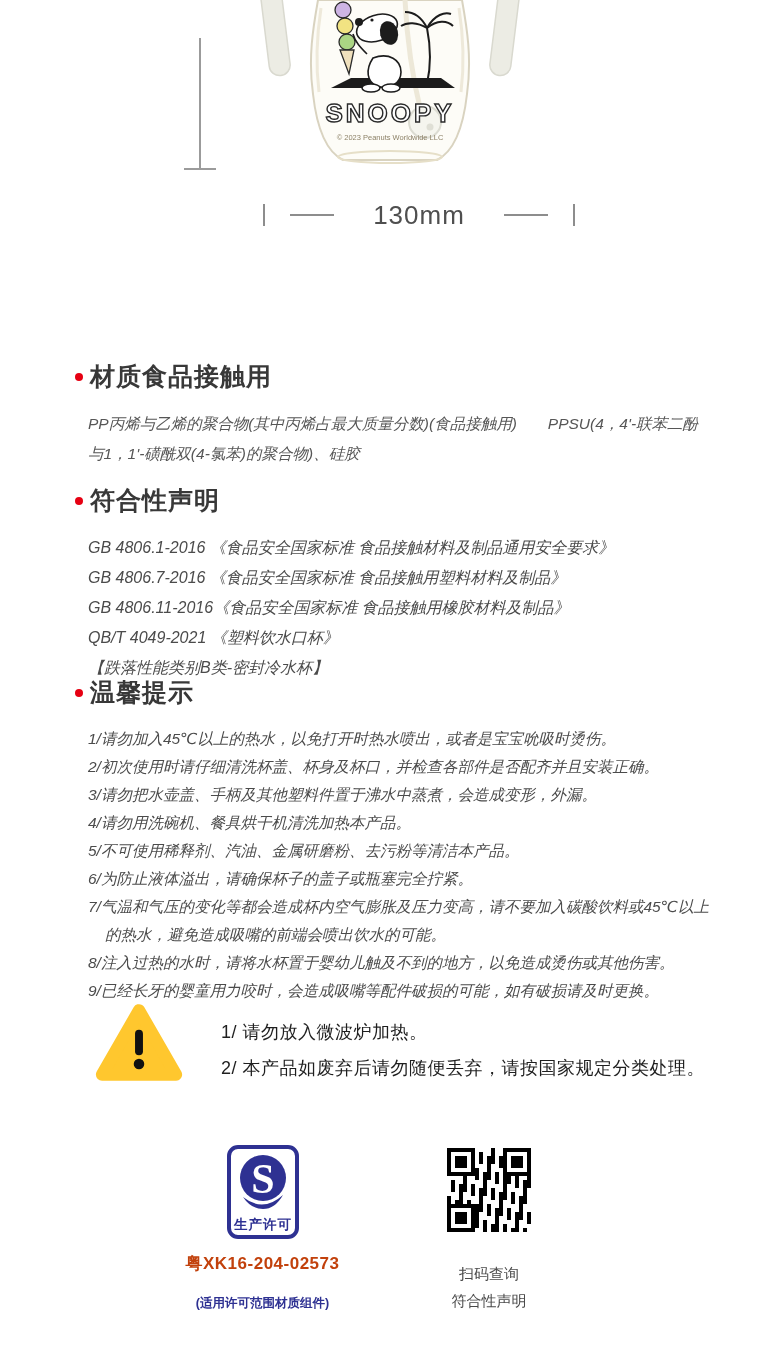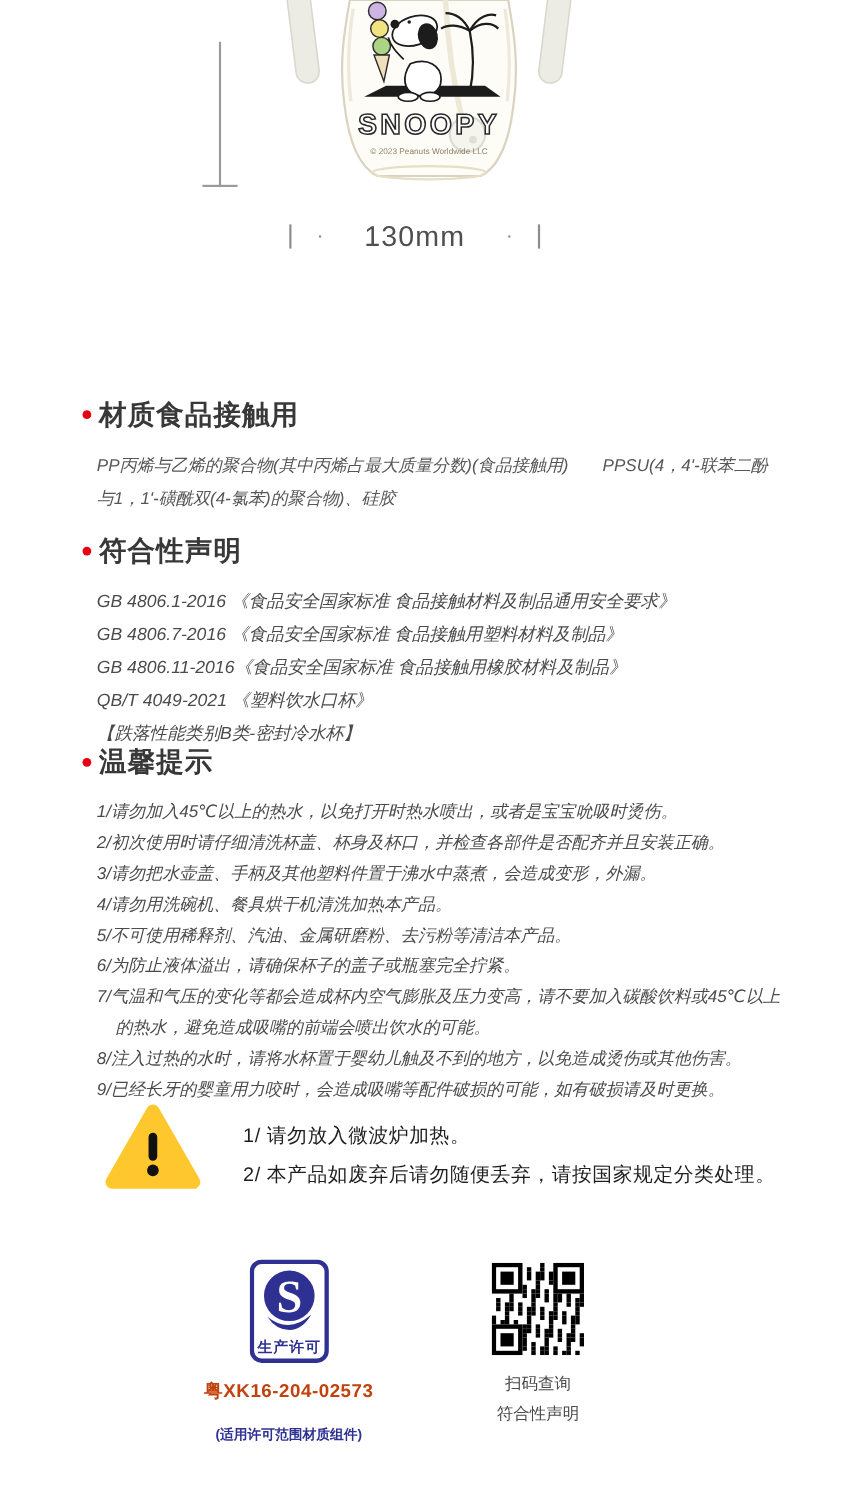--- a/index.html
+++ b/index.html
@@ -7,21 +7,21 @@
     position:relative;width:770px;height:1353px;margin:0 auto;
     background:#ffffff;overflow:hidden;
     font-family:"Liberation Sans","DejaVu Sans",sans-serif;
     color:#4b4b4b;
   }
   
   .photo-wrap{position:absolute;left:255px;top:0;width:270px;height:176px;}
   .vline{position:absolute;left:199px;top:38px;width:2px;height:132px;background:#9b9b9b;}
   .vline-tick{position:absolute;left:184px;top:168px;width:32px;height:2px;background:#9b9b9b;}
   .dim-row{
-    position:absolute;left:263px;top:201px;width:228px;height:28px;
+    position:absolute;left:263px;top:201px;width:312px;height:28px;
     display:flex;align-items:center;gap:25px;
   }
   .dim-tick{width:2px;height:22px;background:#8d8d8d;flex:0 0 auto;}
   .dim-line{height:2px;background:#8d8d8d;flex:1 1 auto;}
   .dim-label{flex:0 0 auto;margin:0 14px;font-size:26px;color:#4f4f4f;letter-spacing:1px;}
   .note{
     position:absolute;left:0;top:264px;width:740px;text-align:center;
     font-size:17.5px;color:#8b8b8b;letter-spacing:0.5px;
   }
   
@@ -43,21 +43,21 @@
   .warning{position:absolute;left:95px;top:1002px;display:flex;}
   .warning-tri{width:88px;height:80px;flex:0 0 auto;}
   .warning-texts{margin-left:38px;padding-top:12px;}
   .warning-line{font-size:18px;line-height:36px;color:#1f1f1f;letter-spacing:0.5px;}
   
   .qs-block{position:absolute;left:175px;top:1145px;width:175px;text-align:center;}
   .qs-license{margin-top:9px;font-size:17px;font-weight:bold;color:#c2410c;letter-spacing:0.5px;}
   .qs-scope{margin-top:20px;font-size:12.5px;font-weight:bold;color:#2e3192;}
   .qr-block{position:absolute;left:419px;top:1148px;width:140px;text-align:center;}
   .qr-caption{margin-top:3px;font-size:15px;line-height:24px;color:#4a4a4a;}
-  .qr-caption:first-of-type{margin-top:10px;}
+  .qr-caption:first-of-type{margin-top:26px;}
 </style>
 </head>
 <body>
 
 <div class="page">
 
   <div class="photo-wrap">
     <svg width="270" height="176" viewBox="0 0 270 176" xmlns="http://www.w3.org/2000/svg">
 
       <g>

